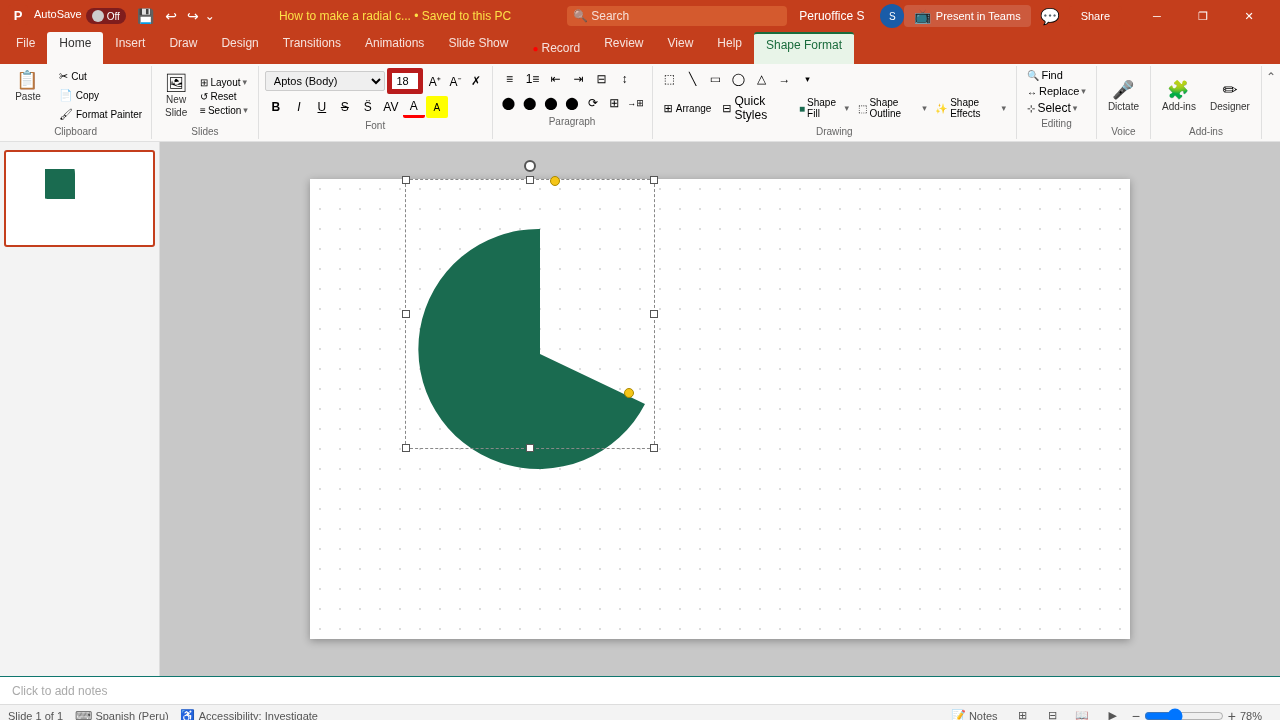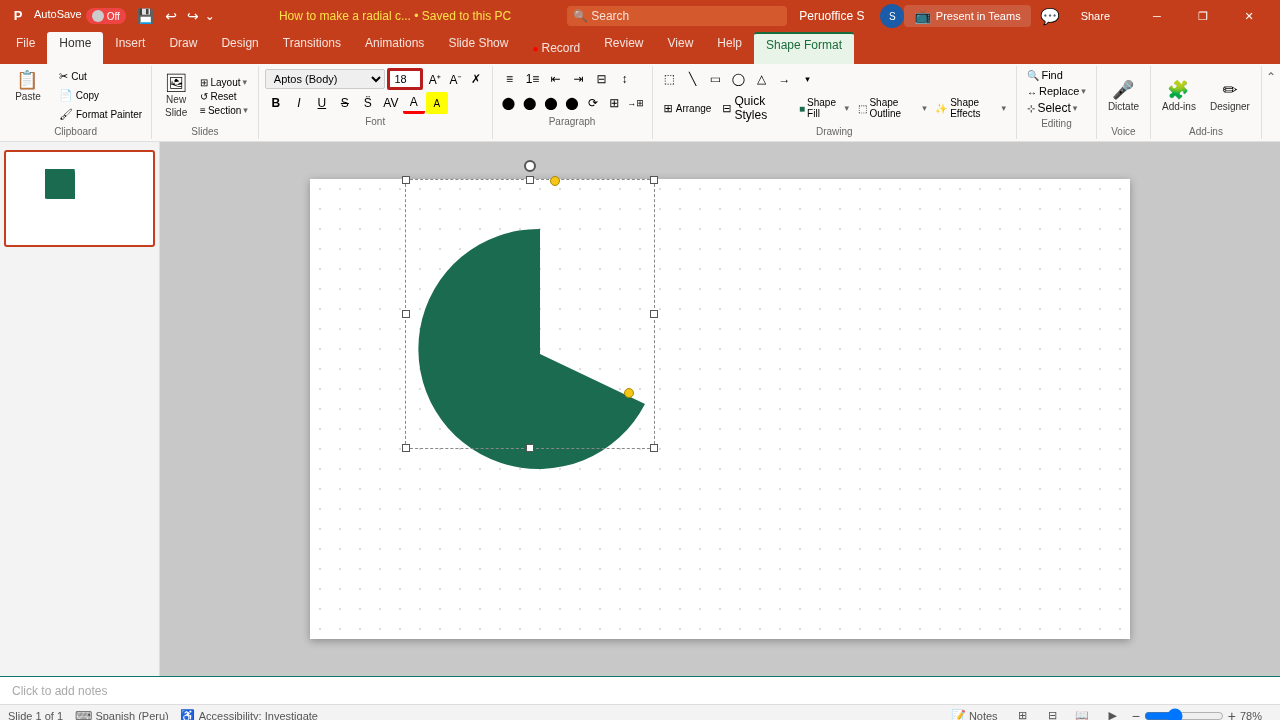--- a/index.html
+++ b/index.html
@@ -8,42 +8,42 @@
     
     #titlebar {
       height: 32px;
       background: #c43e1c;
       display: flex;
       align-items: center;
       padding: 0 8px;
       color: white;
     }
     #titlebar .win-btn { width: 46px; height: 32px; display: flex; align-items: center; justify-content: center; cursor: pointer; font-size: 11px; }
-    .toggle-pill { background: #ef4444; border-radius: 10px; padding: 2px 6px; font-size: 10px; display: flex; align-items: center; gap: 3px; }
+    .toggle-pill { background: #7f1d1d; border-radius: 10px; padding: 2px 6px; font-size: 10px; display: flex; align-items: center; gap: 3px; }
     .toggle-dot { width: 12px; height: 12px; border-radius: 50%; background: #ccc; }
     .search-bar { background: #d45a2e; border: none; border-radius: 4px; padding: 3px 24px; color: white; font-size: 12px; width: 220px; }
     .search-bar::placeholder { color: rgba(255,255,255,0.8); }
     .profile-avatar { width: 24px; height: 24px; border-radius: 50%; background: #1a5ca8; display: flex; align-items: center; justify-content: center; color: white; font-size: 10px; }
 
     
     #ribbon { background: #faf9f8; border-bottom: 1px solid #e0e0e0; }
     #ribbon-tabs { display: flex; height: 32px; padding: 0 4px; background: #c43e1c; }
     .ribbon-tab { padding: 4px 12px; color: rgba(255,255,255,0.85); font-size: 12px; cursor: pointer; border-radius: 3px 3px 0 0; }
     .ribbon-tab.active { background: #faf9f8; color: #333; }
     .ribbon-tab.shape-format { background: #e8f4e8; color: #1a6b3c; border-top: 2px solid #1a6b3c; }
     #ribbon-content { display: flex; align-items: stretch; min-height: 70px; padding: 2px 4px; gap: 0; }
     .ribbon-group { display: flex; flex-direction: column; padding: 2px 6px; border-right: 1px solid #e0e0e0; min-width: fit-content; }
     .ribbon-group-content { display: flex; align-items: center; gap: 2px; flex: 1; }
     .ribbon-group-label { text-align: center; font-size: 10px; color: #666; padding-top: 2px; }
     .ribbon-btn { display: flex; flex-direction: column; align-items: center; justify-content: center; padding: 3px 5px; cursor: pointer; border-radius: 3px; font-size: 10px; gap: 2px; min-width: 36px; }
     .ribbon-btn .icon { font-size: 18px; line-height: 1; }
     .ribbon-btn .label { font-size: 10px; color: #333; white-space: nowrap; }
     .ribbon-btn-small { display: flex; align-items: center; gap: 3px; padding: 2px 5px; cursor: pointer; border-radius: 3px; font-size: 11px; }
     .font-select { border: 1px solid #ccc; padding: 2px 4px; font-size: 11px; width: 140px; border-radius: 2px; }
-    .font-size-input { border: 3px solid #b91c1c; padding: 2px 4px; font-size: 11px; width: 36px; border-radius: 2px; }
+    .font-size-input { border: 5px solid #b91c1c; padding: 2px 4px; font-size: 11px; width: 36px; border-radius: 2px; }
     .format-row { display: flex; align-items: center; gap: 1px; }
     .fmt-btn { width: 22px; height: 22px; display: flex; align-items: center; justify-content: center; cursor: pointer; border-radius: 2px; font-size: 12px; }
     .fmt-btn.bold { font-weight: bold; }
     .fmt-btn.italic { font-style: italic; }
     .fmt-btn.underline { text-decoration: underline; }
     .small-btn { padding: 1px 4px; font-size: 10px; cursor: pointer; border-radius: 2px; display: flex; align-items: center; gap: 2px; }
     .share-btn { background: #c43e1c; color: white; border-radius: 4px; padding: 4px 12px; font-size: 11px; cursor: pointer; }
 
     
     #main { display: flex; height: calc(720px - 32px - 104px - 22px); }

